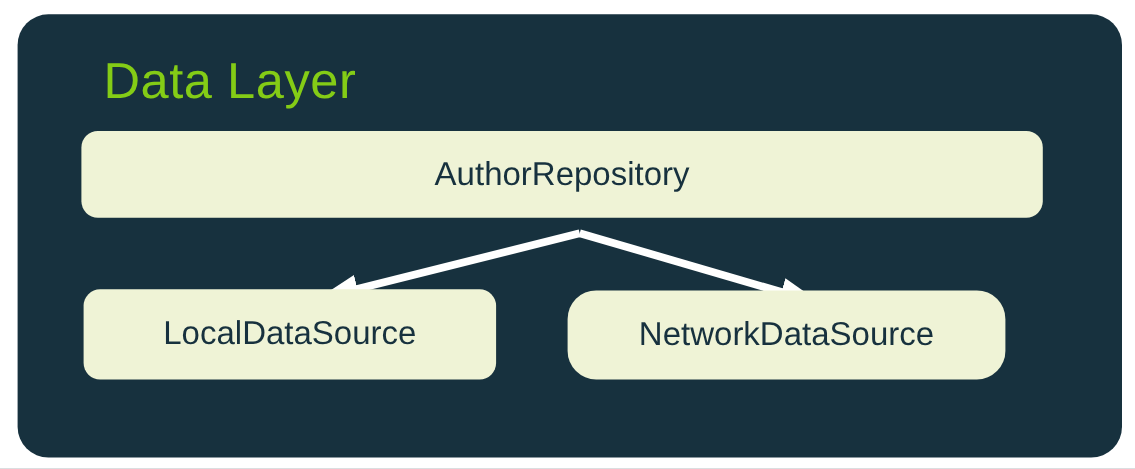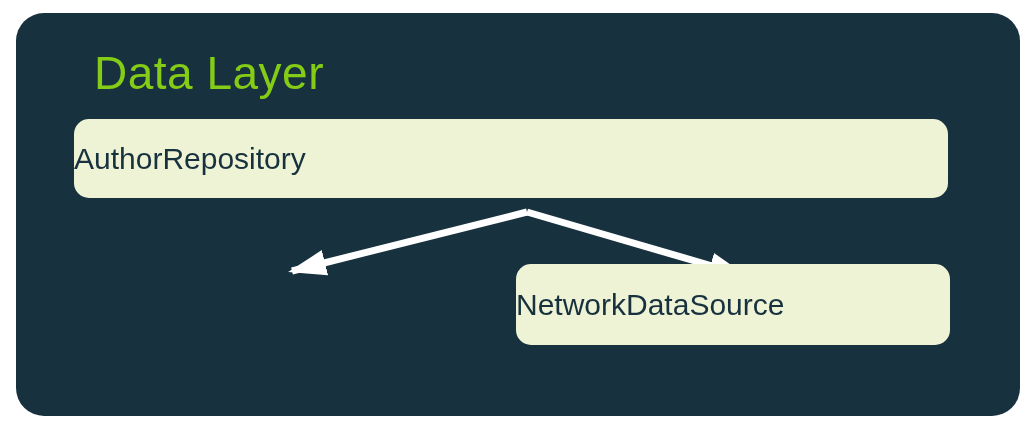--- a/index.html
+++ b/index.html
@@ -34,42 +34,43 @@
     color: #84cc16;
     letter-spacing: 0.5px;
     white-space: nowrap;
   }
   .node {
     position: absolute;
     background: #EFF3D6;
     border-radius: 15px;
     display: flex;
     align-items: center;
-    justify-content: flex-start;
+    justify-content: center;
     font-size: 30px;
     color: #17313E;
     white-space: nowrap;
   }
   .node-repository {
     left: 74px;
     top: 119px;
     width: 874px;
     height: 79px;
   }
   .node-local {
     left: 76px;
     top: 263px;
     width: 375px;
     height: 82px;
   }
   .node-network {
     left: 516px;
     top: 264px;
-    width: 434px;
+    width: 398px;
     height: 81px;
+    border-radius: 26px;
   }
   .arrows {
     position: absolute;
     left: 0;
     top: 0;
     width: 1032px;
     height: 426px;
     pointer-events: none;
   }
 </style>
@@ -89,18 +90,21 @@
   <svg class="arrows" viewBox="0 0 1032 426" xmlns="http://www.w3.org/2000/svg" aria-hidden="true">
     <defs>
       <marker id="arrowhead" markerUnits="userSpaceOnUse" markerWidth="44" markerHeight="30" refX="34" refY="14" orient="auto">
         <path d="M0,1 L38,14 L0,27 Z" fill="#ffffff"></path>
       </marker>
     </defs>
     <line x1="527" y1="212" x2="292" y2="271" stroke="#ffffff" stroke-width="7" marker-end="url(#arrowhead)"></line>
     <line x1="527" y1="212" x2="743" y2="275" stroke="#ffffff" stroke-width="7" marker-end="url(#arrowhead)"></line>
   </svg>
 
+  <div class="node node-local">
+    <span>LocalDataSource</span>
+  </div>
 
   <div class="node node-network">
     <span>NetworkDataSource</span>
   </div>
 
 </div>
 
 </body></html>

